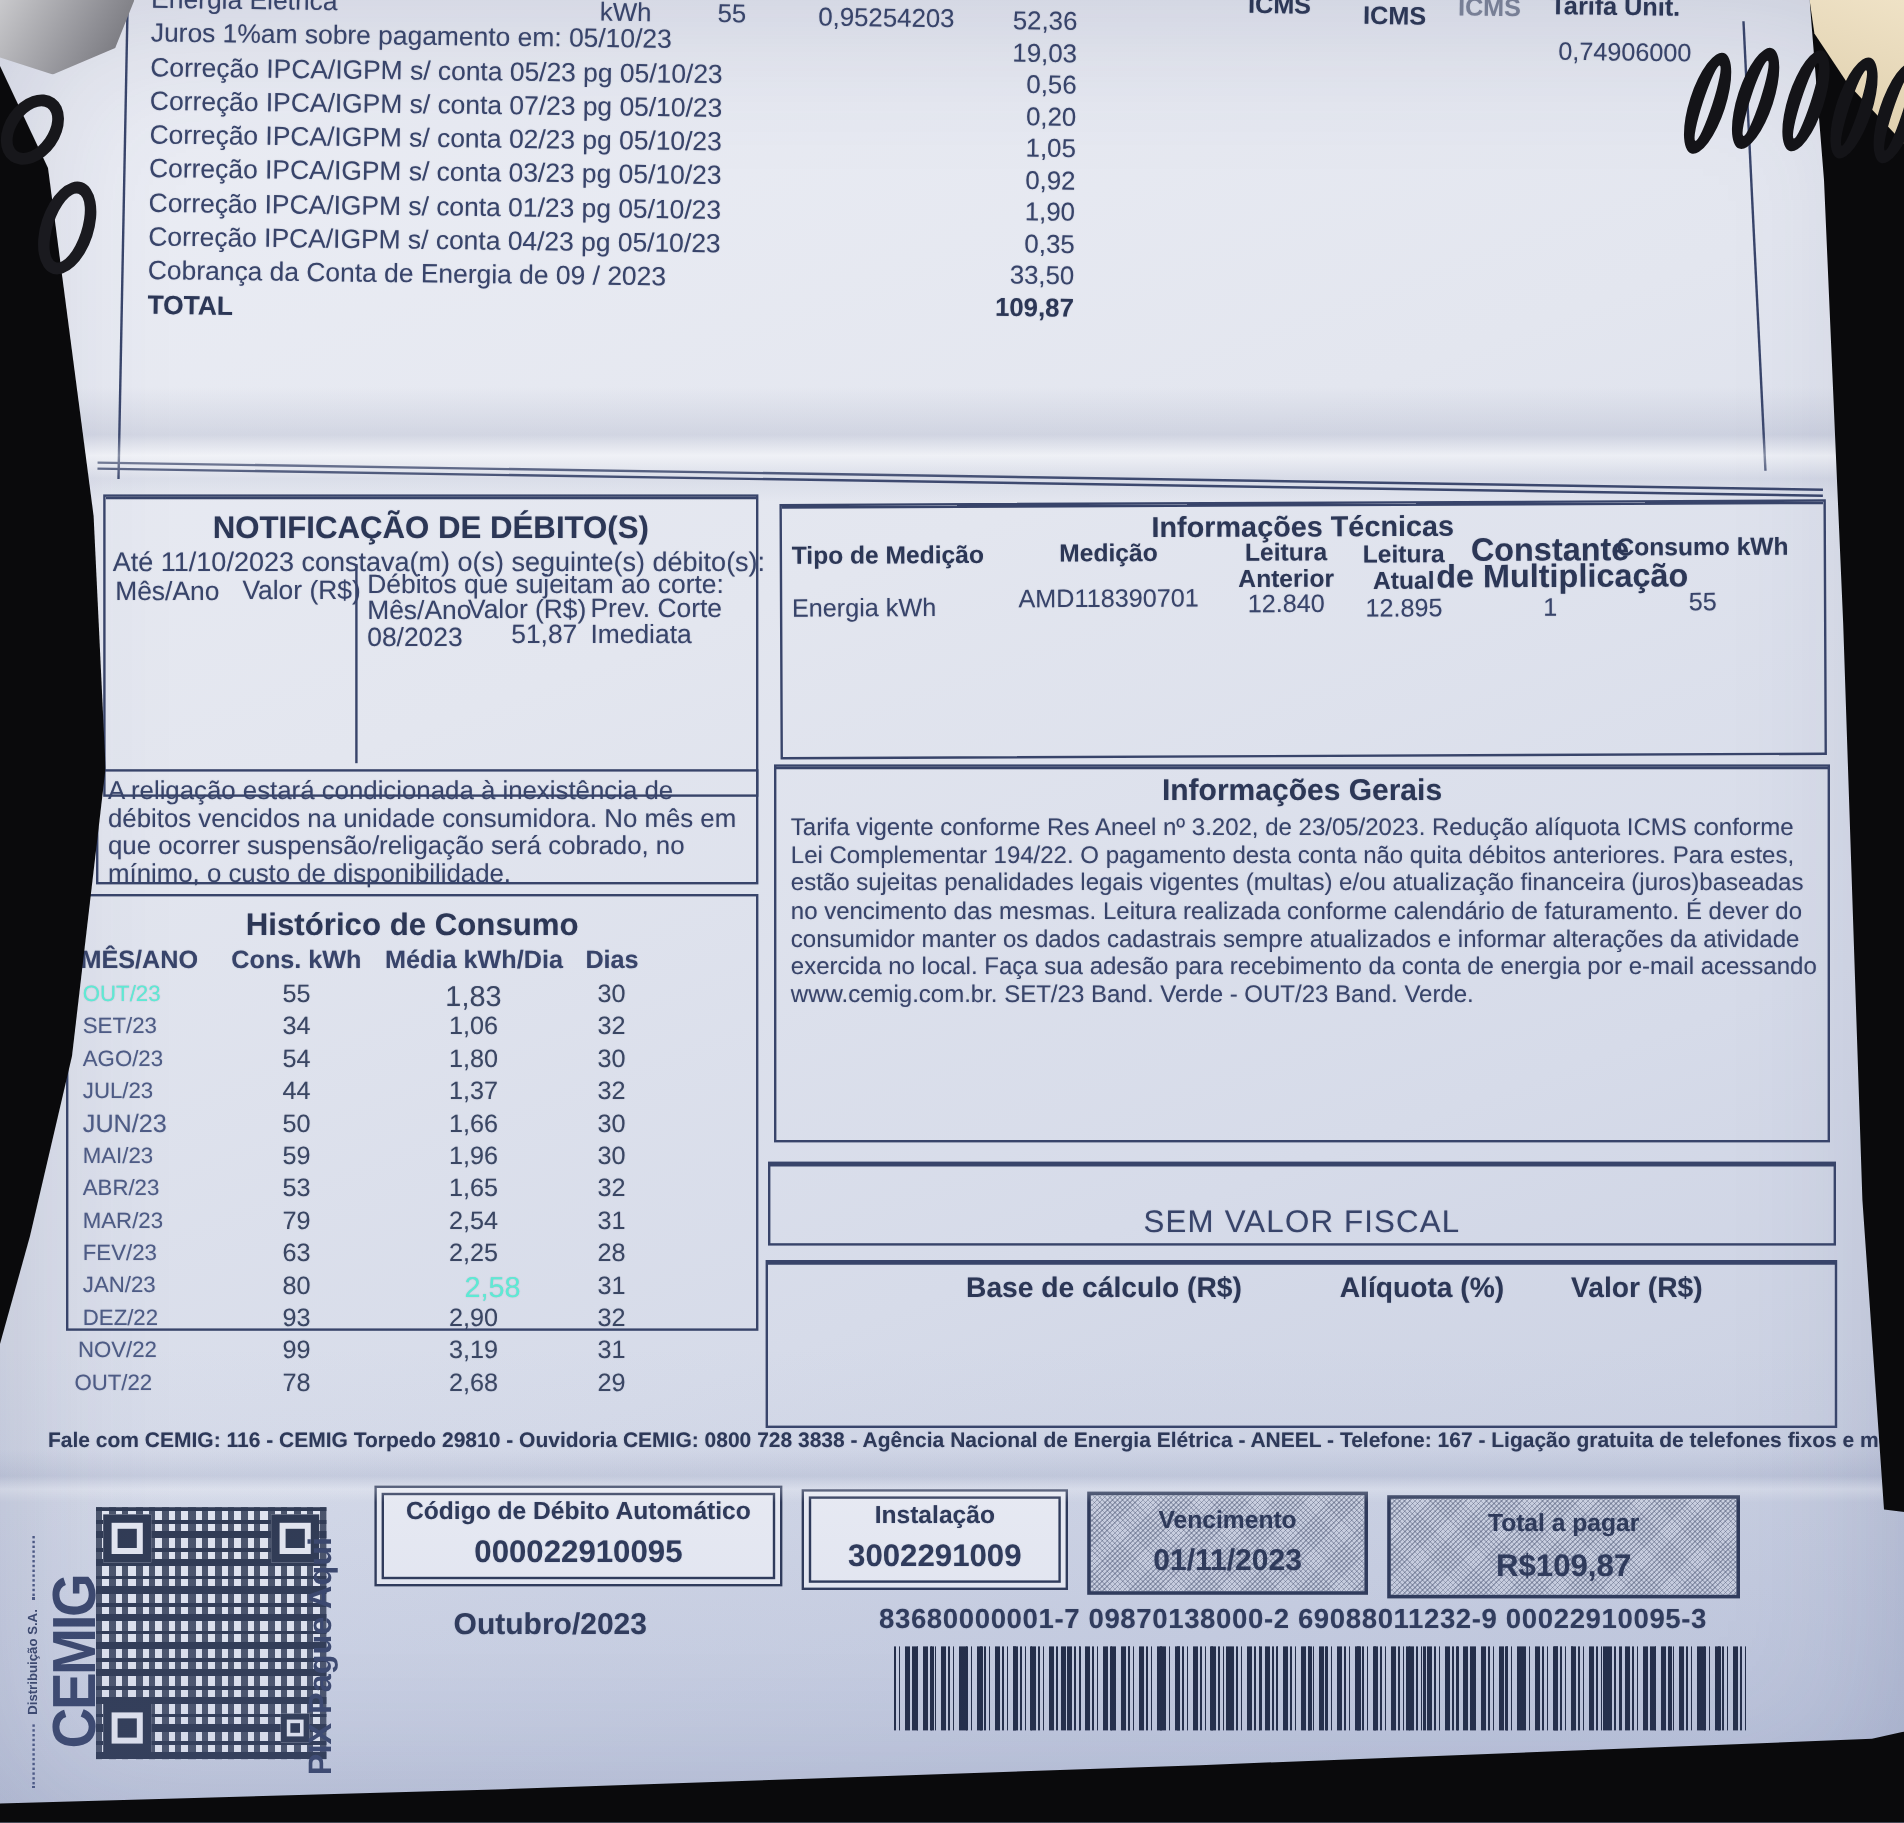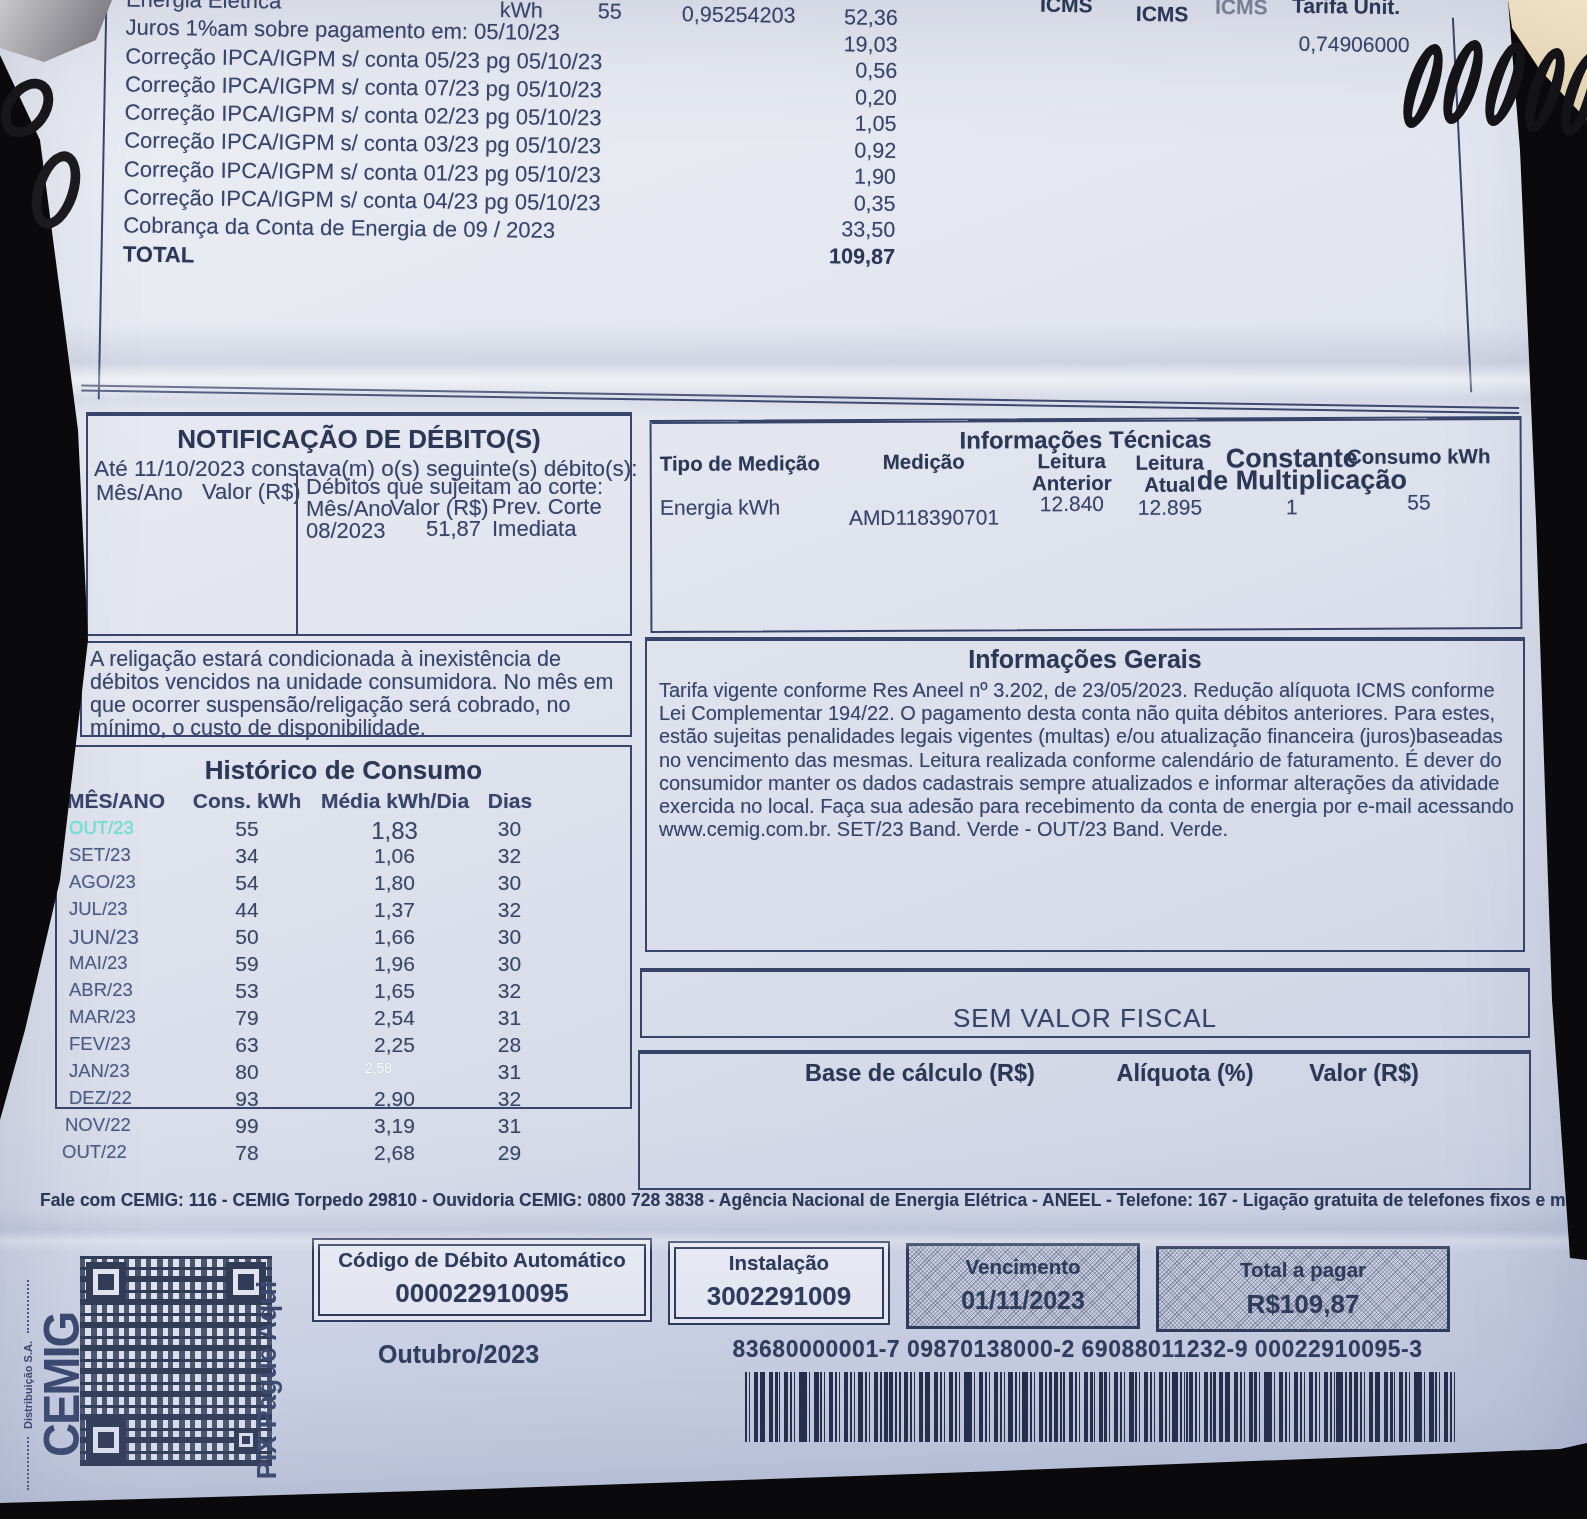--- a/index.html
+++ b/index.html
@@ -83,21 +83,21 @@
         <div class="txt" style="position:static;">0,20</div>
         <div class="txt" style="position:static;">1,05</div>
         <div class="txt" style="position:static;">0,92</div>
         <div class="txt" style="position:static;">1,90</div>
         <div class="txt" style="position:static;">0,35</div>
         <div class="txt" style="position:static;">33,50</div>
         <div class="txt b" style="position:static;">109,87</div>
       </div>
     </div>
 
-    <div class="box dbl" style="left:86px;top:412px;width:546px;height:224px;">
+    <div class="box dbl" style="left:86px;top:412px;width:546px;height:252px;">
       <div class="txt b center" style="left:0;top:10px;width:100%;font-size:26px;">NOTIFICAÇÃO DE DÉBITO(S)</div>
       <div class="txt" style="left:6px;top:42px;font-size:22.5px;">Até 11/10/2023 constava(m) o(s) seguinte(s) débito(s):</div>
       <div class="txt" style="left:8px;top:66px;font-size:22px;">Mês/Ano</div>
       <div class="txt" style="left:114px;top:65px;font-size:22px;">Valor (R$)</div>
       <div class="vline" style="left:208px;top:56px;height:166px;"></div>
       <div class="txt" style="left:218px;top:60px;font-size:22px;">Débitos que sujeitam ao corte:</div>
       <div class="txt" style="left:218px;top:82px;font-size:22px;">Mês/Ano</div>
       <div class="txt" style="left:302px;top:81px;font-size:22px;">Valor (R$)</div>
       <div class="txt" style="left:404px;top:80px;font-size:22px;">Prev. Corte</div>
       <div class="txt" style="left:218px;top:104px;font-size:22px;">08/2023</div>
@@ -124,21 +124,21 @@
       </div>
       <div class="txt b center" style="left:545px;top:28px;width:190px;font-size:27px;line-height:22px;">
         <span style="display:block;">Constante</span>
         <span style="display:block;">de Multiplicação</span>
       </div>
       <div class="txt b center" style="left:682px;top:26px;width:170px;font-size:20.5px;">
         <span>Consumo kWh</span>
       </div>
 
       <div class="txt" style="left:8px;top:74px;font-size:21px;">Energia kWh</div>
-      <div class="txt center" style="left:192px;top:85px;width:160px;font-size:21px;">AMD118390701</div>
+      <div class="txt center" style="left:192px;top:67px;width:160px;font-size:21px;">AMD118390701</div>
       <div class="txt center" style="left:340px;top:72px;width:160px;font-size:21px;">12.840</div>
       <div class="txt center" style="left:438px;top:76px;width:160px;font-size:21px;">12.895</div>
       <div class="txt center" style="left:560px;top:76px;width:160px;font-size:21px;">1</div>
       <div class="txt center" style="left:682px;top:72px;width:170px;font-size:21px;">55</div>
     </div>
 
     <div class="box" style="left:80px;top:641px;width:552px;height:96px;">
       <div class="txt" style="left:8px;top:5px;width:534px;white-space:normal;font-size:21.5px;line-height:23px;">A religação estará condicionada à inexistência de débitos vencidos na unidade consumidora. No mês em que ocorrer suspensão/religação será cobrado, no mínimo, o custo de disponibilidade.</div>
     </div>
 
@@ -200,21 +200,21 @@
         </div>
         <div class="hrow" style="top:216px;">
           <span class="hcell" style="left:12px;font-size:18.5px;color:#4d5b85;">FEV/23</span>
           <span class="hcell center" style="left:130px;width:120px;font-size:21px;color:#3a4663;">63</span>
           <span class="hcell center" style="left:270px;width:135px;font-size:21px;color:#3a4663;">2,25</span>
           <span class="hcell center" style="left:405px;width:95px;font-size:21px;color:#3a4663;">28</span>
         </div>
         <div class="hrow" style="top:243px;">
           <span class="hcell" style="left:12px;font-size:18.5px;color:#4d5b85;">JAN/23</span>
           <span class="hcell center" style="left:130px;width:120px;font-size:21px;color:#3a4663;">80</span>
-          <span class="hcell center" style="left:254px;width:135px;font-size:14px;color:#ffffff;">2,58</span>
+          <span class="hcell center" style="left:286px;width:135px;font-size:24px;color:#5eead4;">2,58</span>
           <span class="hcell center" style="left:405px;width:95px;font-size:21px;color:#3a4663;">31</span>
         </div>
         <div class="hrow" style="top:270px;">
           <span class="hcell" style="left:12px;font-size:18.5px;color:#4d5b85;">DEZ/22</span>
           <span class="hcell center" style="left:130px;width:120px;font-size:21px;color:#3a4663;">93</span>
           <span class="hcell center" style="left:270px;width:135px;font-size:21px;color:#3a4663;">2,90</span>
           <span class="hcell center" style="left:405px;width:95px;font-size:21px;color:#3a4663;">32</span>
         </div>
         <div class="hrow" style="top:297px;">
           <span class="hcell" style="left:8px;font-size:18.5px;color:#4d5b85;">NOV/22</span>

